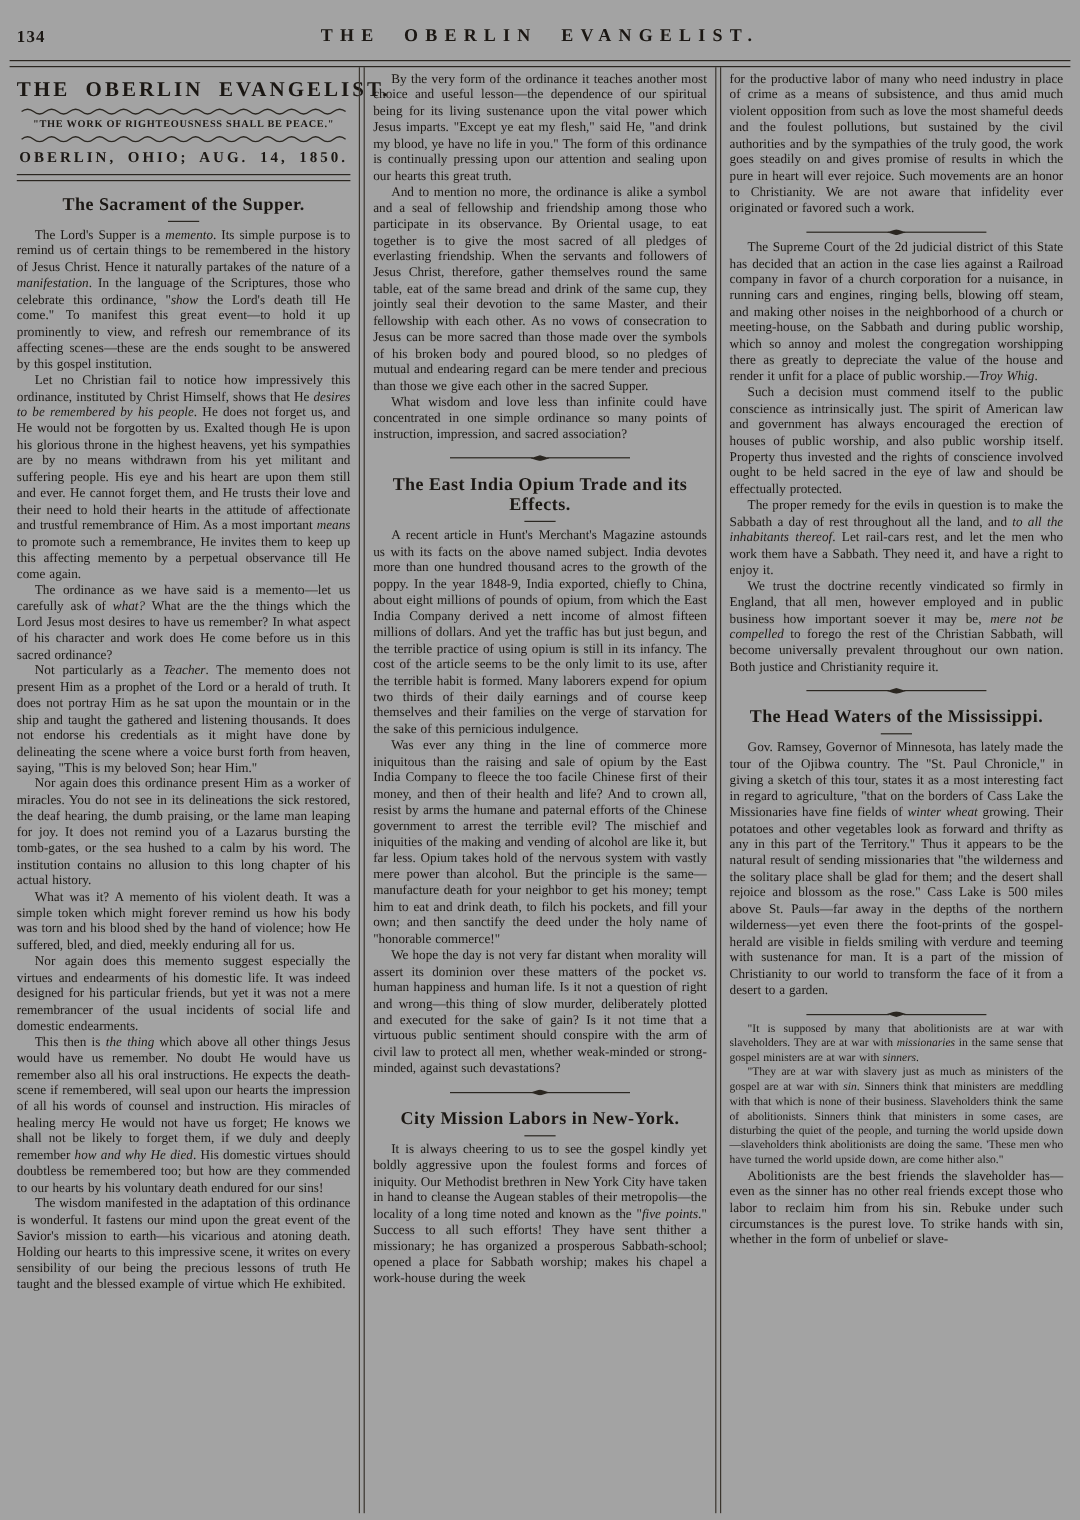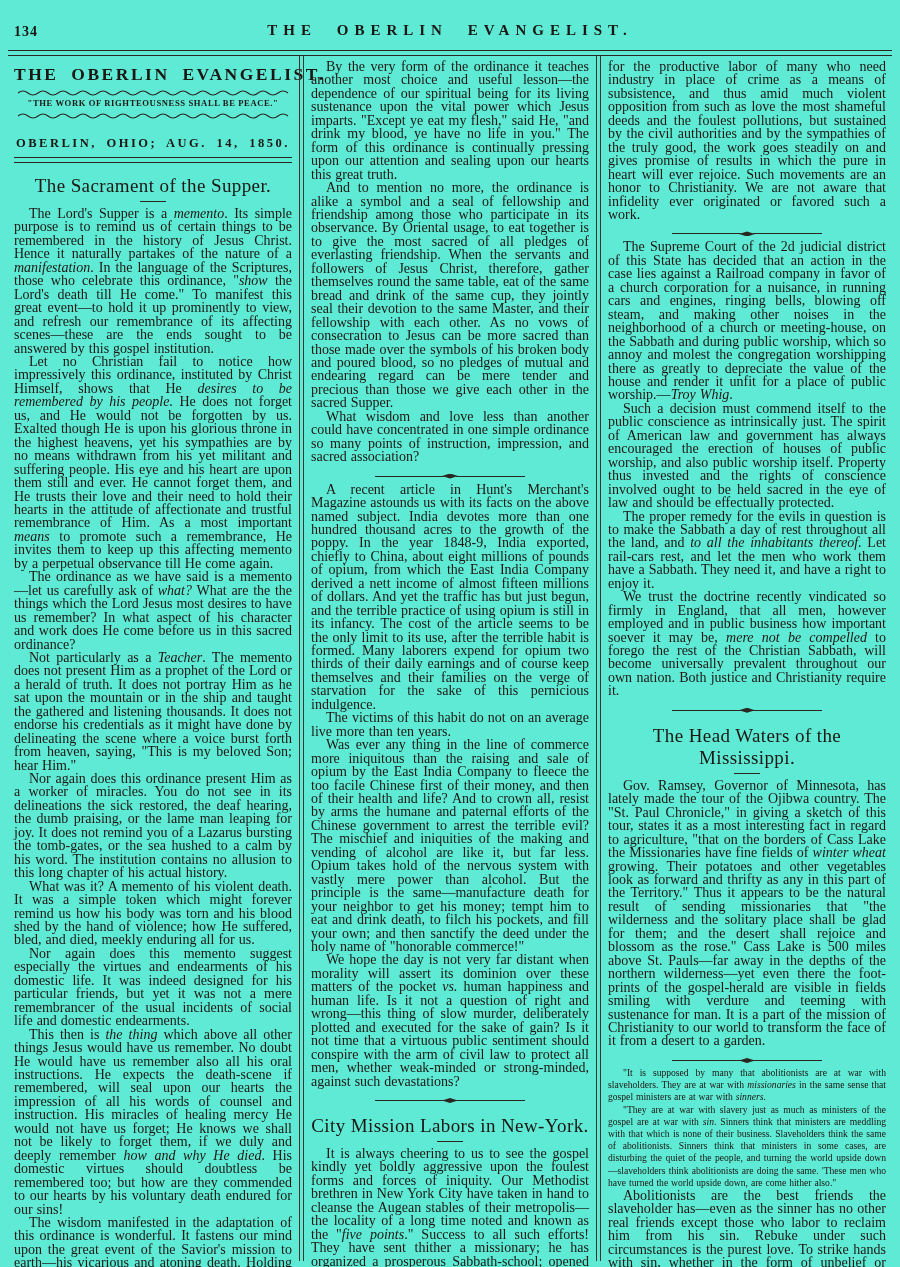--- a/index.html
+++ b/index.html
@@ -1,42 +1,42 @@
 <!DOCTYPE html>
 <html><head>
 <meta charset="utf-8">
 <style>
   html,body{margin:0;padding:0;}
   body{background:#8a8a85;font-family:"Liberation Serif","DejaVu Serif",serif;}
   .page{
     position:relative;width:900px;height:1267px;margin:0 auto;
-    background:#5eead4;color:#1b1713;overflow:hidden;
+    background:#a3a3a3;color:#1b1713;overflow:hidden;
     padding:0;box-sizing:border-box;
   }
   
   .page-head{position:relative;height:50px;}
   .page-number{position:absolute;left:14px;top:24px;font-size:14px;font-weight:bold;letter-spacing:1px;}
   .running-title{position:absolute;left:0;right:0;top:22px;text-align:center;
     font-size:15px;font-weight:bold;letter-spacing:6px;word-spacing:10px;}
   .head-rule{height:4px;margin:0 8px;border-top:1.6px solid #2a2620;border-bottom:1px solid #2a2620;}
   
   .columns{display:flex;align-items:stretch;height:1205px;padding:0 8px;box-sizing:border-box;}
   .col{flex:1 1 0;padding:4px 6px 0 6px;min-width:0;}
   .col-sep{width:3px;margin:0 1px;border-left:1px solid #3a352e;border-right:1px solid #3a352e;}
   
   .masthead{text-align:center;padding-top:4px;}
   .m-title{font-size:17.5px;font-weight:bold;letter-spacing:2.5px;word-spacing:6px;white-space:nowrap;}
   .wavy{display:block;margin:3px auto 2px auto;}
   .m-motto{font-size:8.6px;font-weight:bold;letter-spacing:0.6px;margin:2px 0 1px 0;}
-  .m-dateline{font-size:12.5px;font-weight:bold;letter-spacing:2.5px;word-spacing:4px;margin-top:17px;white-space:nowrap;}
+  .m-dateline{font-size:12.5px;font-weight:bold;letter-spacing:2.5px;word-spacing:4px;margin-top:5px;white-space:nowrap;}
   .double-rule{height:4px;margin:6px 0 2px 0;border-top:1.8px solid #2a2620;border-bottom:1px solid #2a2620;}
   
-  .headline{font-size:19px;font-weight:normal;text-align:center;margin:12px 0 2px 0;letter-spacing:0.4px;}
+  .headline{font-size:15px;font-weight:bold;text-align:center;margin:12px 0 2px 0;letter-spacing:0.4px;}
   .hl-dash{display:block;width:26px;margin:4px auto 5px auto;border-top:1.3px solid #2a2620;}
-  .para{font-size:14px;line-height:13.45px;text-align:justify;text-indent:15px;margin:0;
+  .para{font-size:11px;line-height:13.45px;text-align:justify;text-indent:15px;margin:0;
     word-spacing:0.5px;}
   .para.small{font-size:9.6px;line-height:12.2px;}
   .divider{display:flex;align-items:center;justify-content:center;margin:10px auto 4px auto;width:150px;}
   .divider .dline{flex:1;border-top:1.1px solid #2a2620;}
   .divider .diamond{width:16px;height:5px;background:#2a2620;margin:0 -2px;
     clip-path:polygon(0 50%,50% 0,100% 50%,50% 100%);}
   em{font-style:italic;}
 </style>
 </head>
 <body>
@@ -77,28 +77,28 @@
           <p class="para">The wisdom manifested in the adaptation of this ordinance is wonderful. It fastens our mind upon the great event of the Savior's mission to earth—his vicarious and atoning death. Holding our hearts to this impressive scene, it writes on every sensibility of our being the precious lessons of truth He taught and the blessed example of virtue which He exhibited.</p>
         </div>
     </div>
 
     <div class="col-sep"></div>
 
     <div class="col">
       <div class="col-flow">
           <p class="para">By the very form of the ordinance it teaches another most choice and useful lesson—the dependence of our spiritual being for its living sustenance upon the vital power which Jesus imparts. "Except ye eat my flesh," said He, "and drink my blood, ye have no life in you." The form of this ordinance is continually pressing upon our attention and sealing upon our hearts this great truth.</p>
           <p class="para">And to mention no more, the ordinance is alike a symbol and a seal of fellowship and friendship among those who participate in its observance. By Oriental usage, to eat together is to give the most sacred of all pledges of everlasting friendship. When the servants and followers of Jesus Christ, therefore, gather themselves round the same table, eat of the same bread and drink of the same cup, they jointly seal their devotion to the same Master, and their fellowship with each other. As no vows of consecration to Jesus can be more sacred than those made over the symbols of his broken body and poured blood, so no pledges of mutual and endearing regard can be mere tender and precious than those we give each other in the sacred Supper.</p>
-          <p class="para">What wisdom and love less than another could have concentrated in one simple ordinance so many points of instruction, impression, and sacred association?</p>
+          <p class="para">What wisdom and love less than infinite could have concentrated in one simple ordinance so many points of instruction, impression, and sacred association?</p>
           <div class="divider">
             <span class="dline"></span>
             <span class="diamond"></span>
             <span class="dline"></span>
           </div>
+          <h2 class="headline">The East India Opium Trade and its Effects.<span class="hl-dash"></span></h2>
           <p class="para">A recent article in Hunt's Merchant's Magazine astounds us with its facts on the above named subject. India devotes more than one hundred thousand acres to the growth of the poppy. In the year 1848-9, India exported, chiefly to China, about eight millions of pounds of opium, from which the East India Company derived a nett income of almost fifteen millions of dollars. And yet the traffic has but just begun, and the terrible practice of using opium is still in its infancy. The cost of the article seems to be the only limit to its use, after the terrible habit is formed. Many laborers expend for opium two thirds of their daily earnings and of course keep themselves and their families on the verge of starvation for the sake of this pernicious indulgence.</p>
-          <p class="para">The victims of this habit do not on an average live more than ten years.</p>
           <p class="para">Was ever any thing in the line of commerce more iniquitous than the raising and sale of opium by the East India Company to fleece the too facile Chinese first of their money, and then of their health and life? And to crown all, resist by arms the humane and paternal efforts of the Chinese government to arrest the terrible evil? The mischief and iniquities of the making and vending of alcohol are like it, but far less. Opium takes hold of the nervous system with vastly mere power than alcohol. But the principle is the same—manufacture death for your neighbor to get his money; tempt him to eat and drink death, to filch his pockets, and fill your own; and then sanctify the deed under the holy name of "honorable commerce!"</p>
           <p class="para">We hope the day is not very far distant when morality will assert its dominion over these matters of the pocket <em>vs.</em> human happiness and human life. Is it not a question of right and wrong—this thing of slow murder, deliberately plotted and executed for the sake of gain? Is it not time that a virtuous public sentiment should conspire with the arm of civil law to protect all men, whether weak-minded or strong-minded, against such devastations?</p>
           <div class="divider">
             <span class="dline"></span>
             <span class="diamond"></span>
             <span class="dline"></span>
           </div>
           <h2 class="headline">City Mission Labors in New-York.<span class="hl-dash"></span></h2>
           <p class="para">It is always cheering to us to see the gospel kindly yet boldly aggressive upon the foulest forms and forces of iniquity. Our Methodist brethren in New York City have taken in hand to cleanse the Augean stables of their metropolis—the locality of a long time noted and known as the "<em>five points</em>." Success to all such efforts! They have sent thither a missionary; he has organized a prosperous Sabbath-school; opened a place for Sabbath worship; makes his chapel a work-house during the week</p>
         </div>

